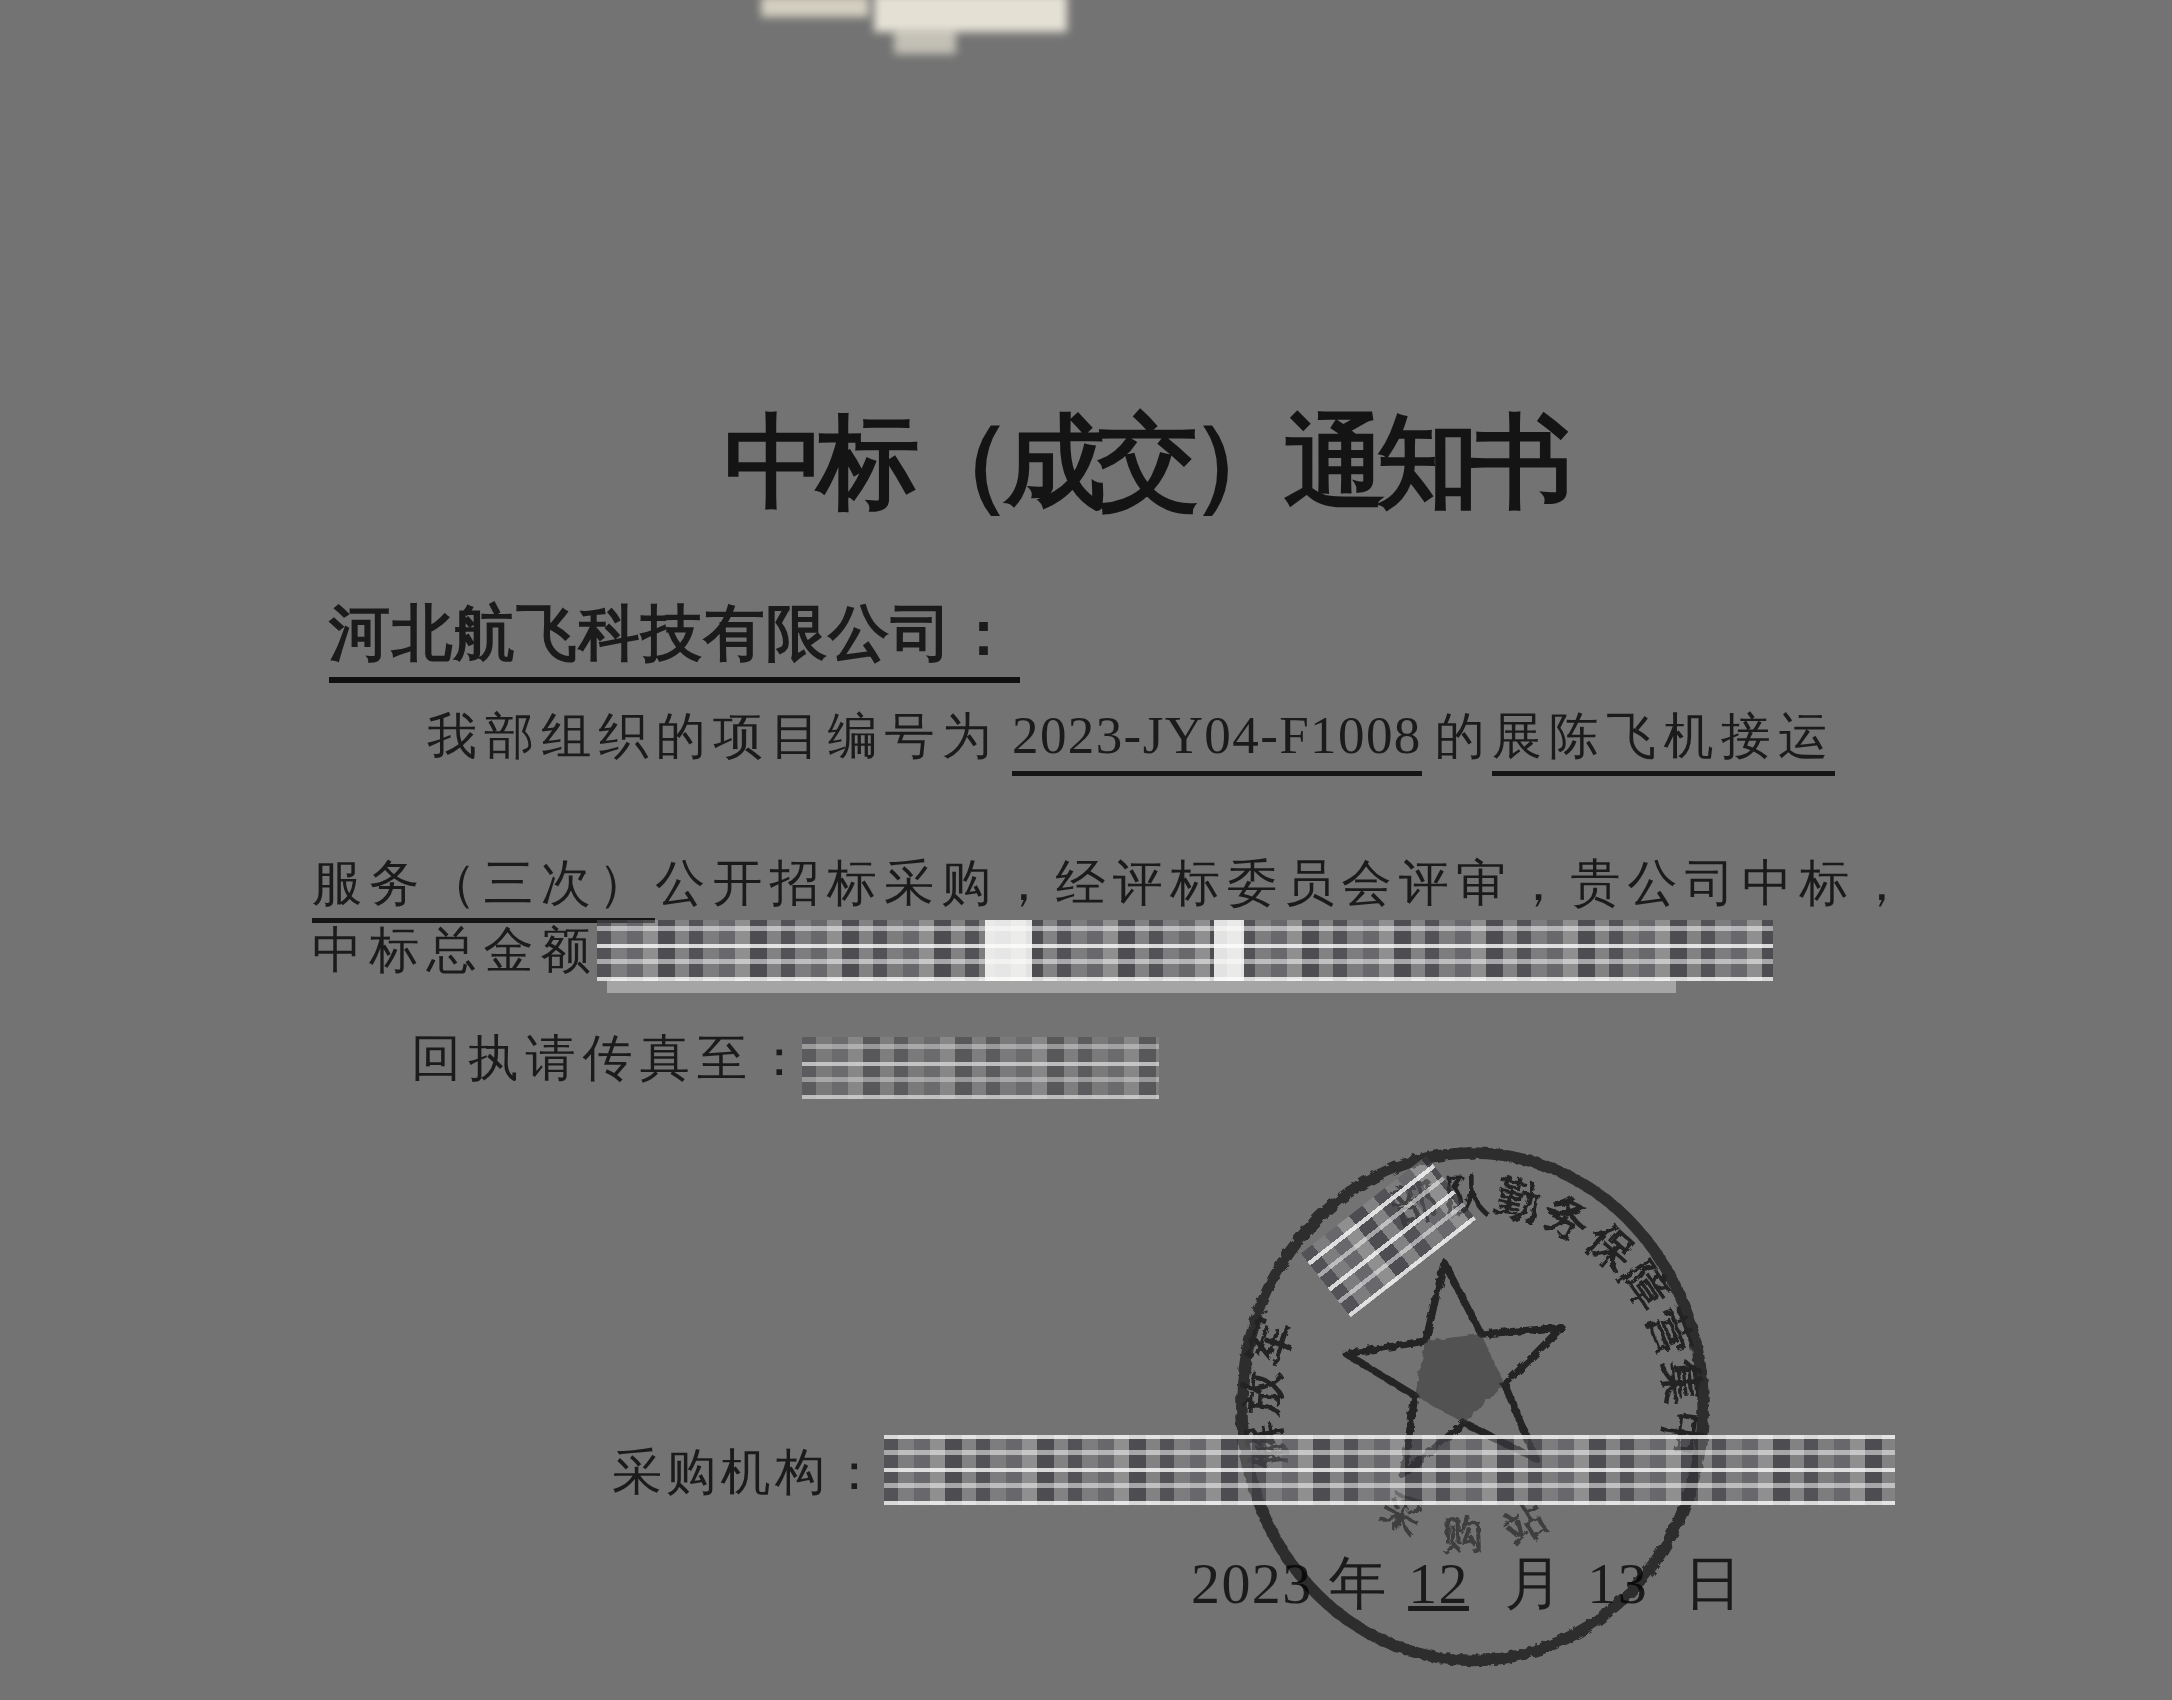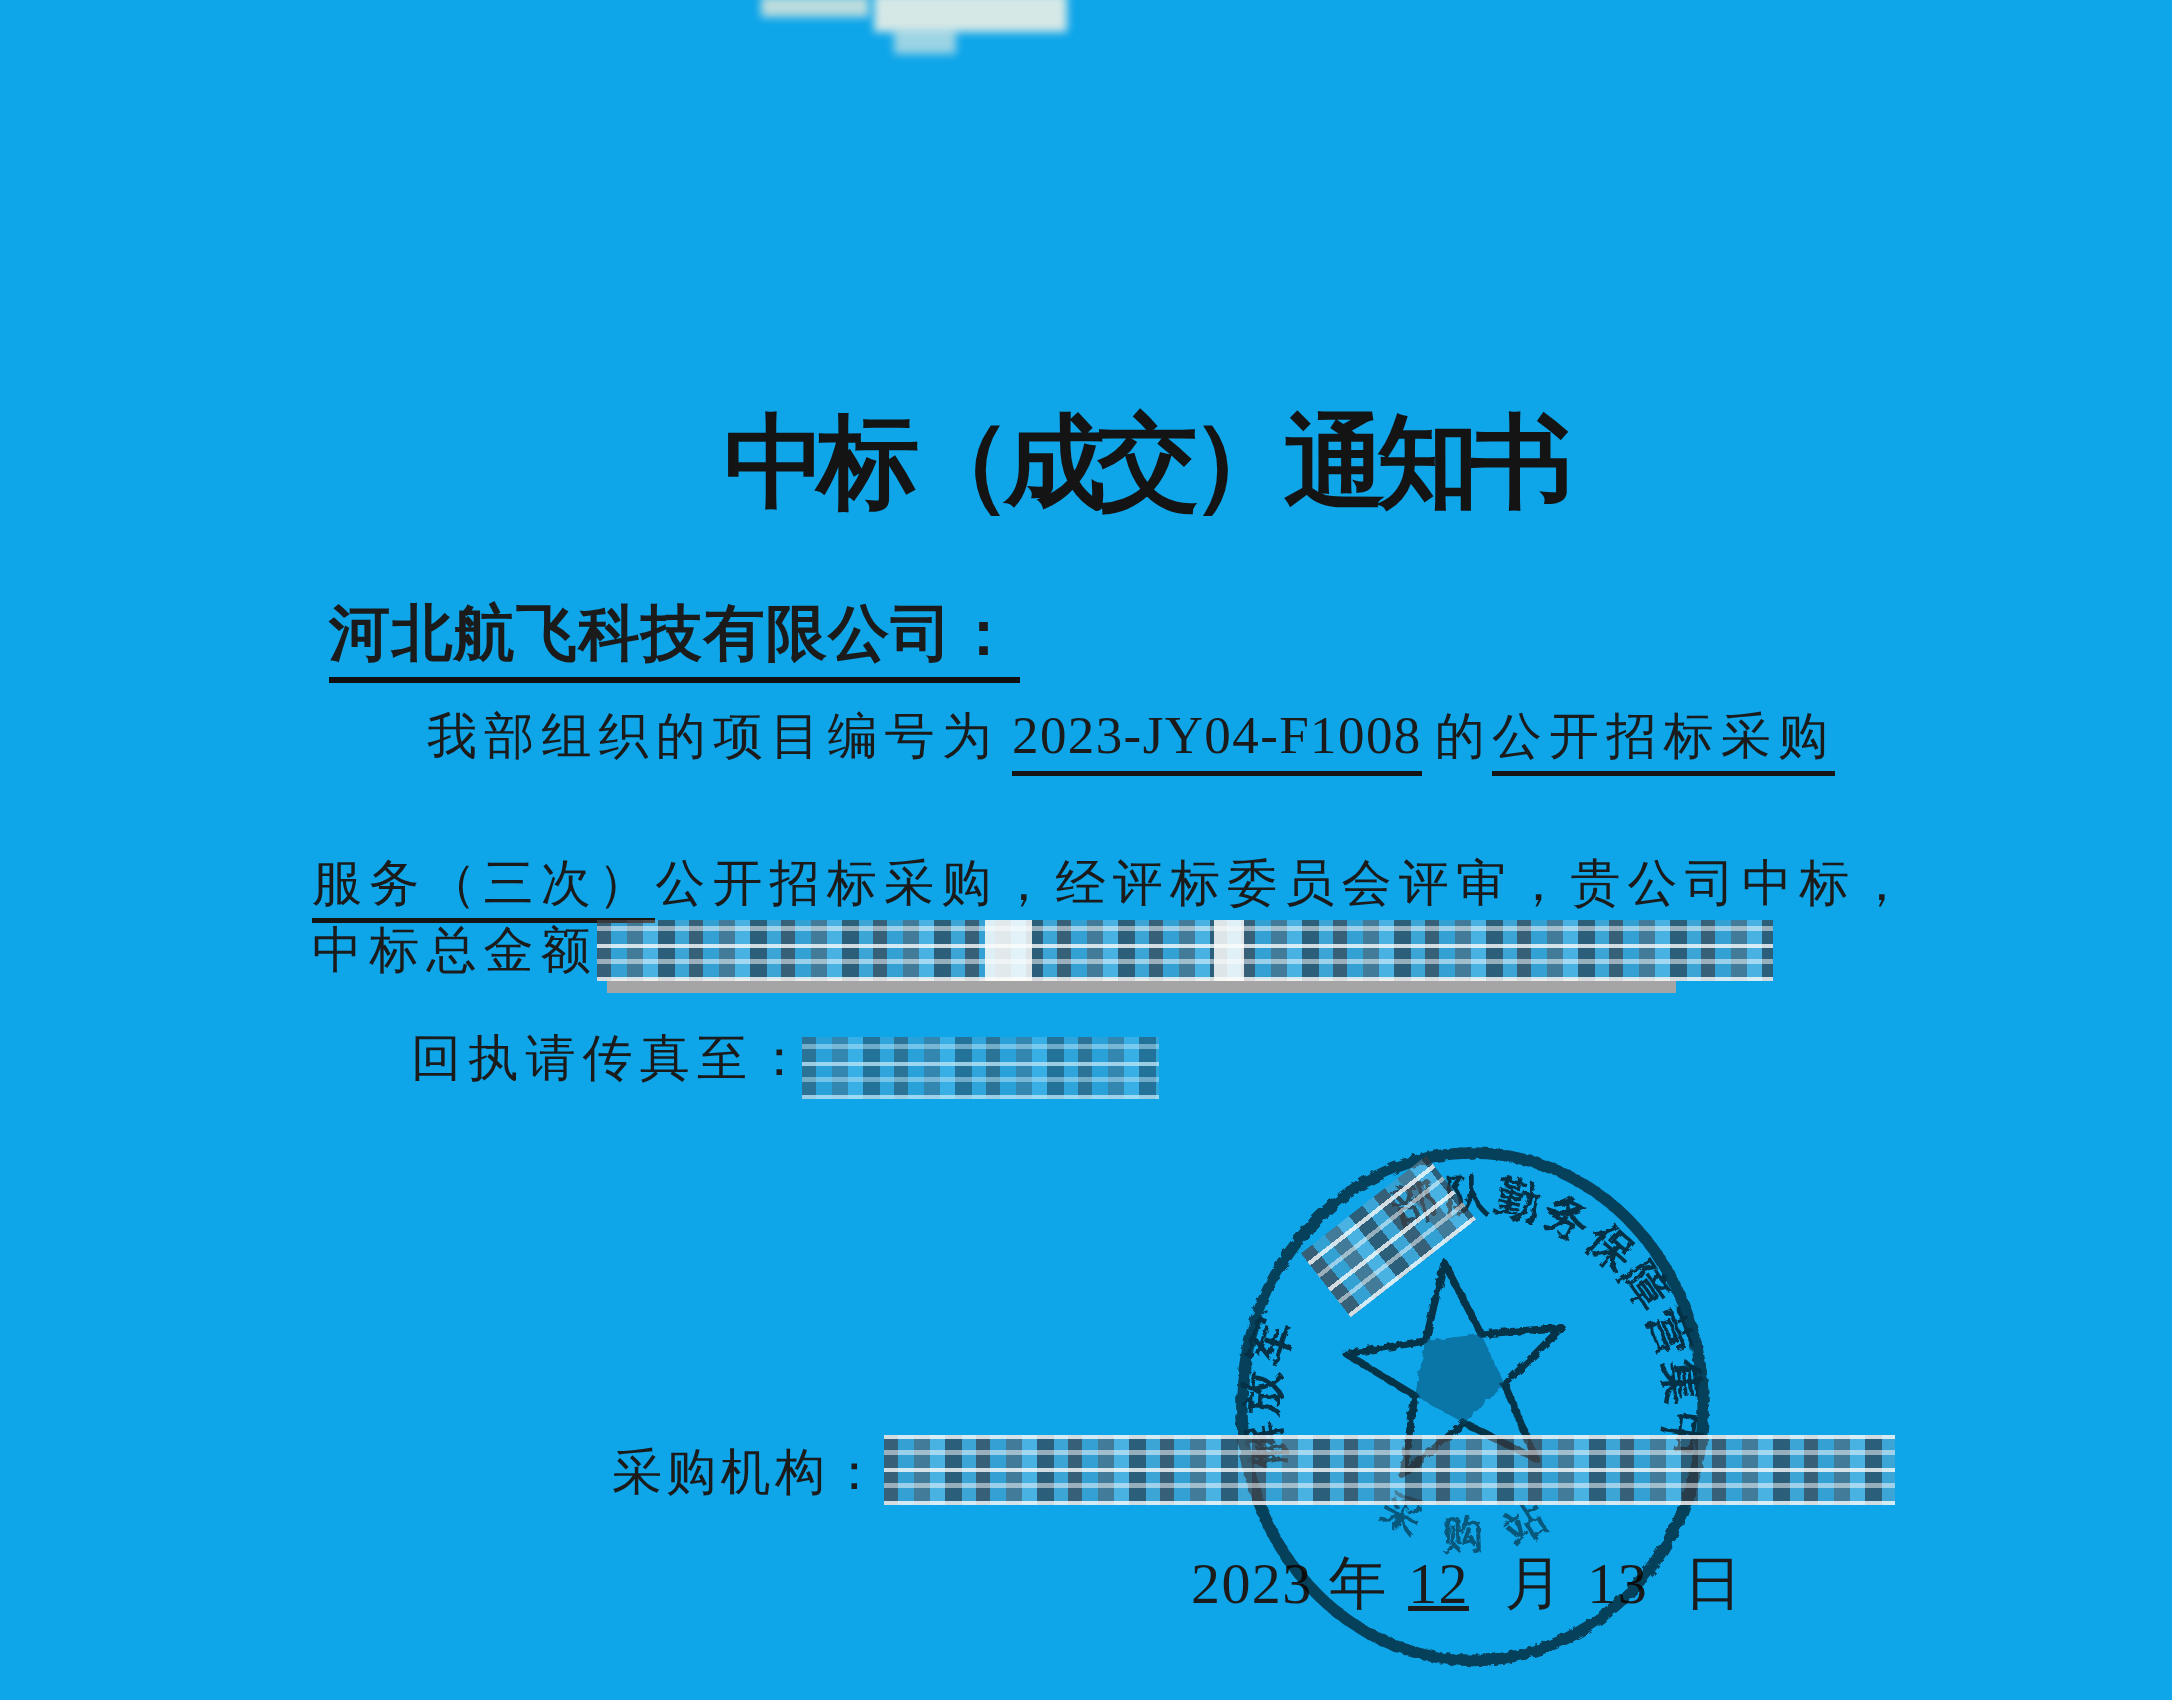--- a/index.html
+++ b/index.html
@@ -1,19 +1,19 @@
 <!DOCTYPE html>
 <html style="font-size:11.5px"><head>
 <meta charset="utf-8">
 <style>
   html,body{margin:0;padding:0;background:#e8e8e8;}
   .page{
     position:relative;
     width:2172px;height:1701px;
-    background:#0ea5e9;
+    background:#737373;
     overflow:hidden;
     font-family:"Liberation Serif","DejaVu Serif",serif;
     color:#1b1b1b;
   }
 
   
   .smudge{position:absolute;filter:blur(4.3px);pointer-events:none;z-index:0;}
   .smudge-1{left:761px;top:-4.3px;width:108px;height:21.6px;background:#f4eeda;opacity:.75;}
   .smudge-2{left:874px;top:-5.8px;width:193px;height:38px;background:#f8f4e6;opacity:.85;}
   .smudge-3{left:894px;top:29px;width:62px;height:24.5px;background:#f7f2e1;opacity:.6;}
@@ -90,21 +90,21 @@
   <div class="smudge smudge-2"></div>
   <div class="smudge smudge-3"></div>
 
   <div class="title">中标（成交）通知书</div>
 
   <div class="addressee">
     <span class="u-name">河北航飞科技有限公司：</span>
   </div>
 
   <div class="line l1">
-    <span>我部组织的项目编号为</span><span class="u num">2023-JY04-F1008</span><span>的</span><span class="u">公开招标采购</span>
+    <span>我部组织的项目编号为</span><span class="u num">2023-JY04-F1008</span><span>的</span><span class="u">展陈飞机接运</span>
   </div>
 
   <div class="line l2">
     <span class="u">服务（三次）</span><span>公开招标采购，经评标委员会评审，贵公司中标，</span>
   </div>
 
   <div class="line l3">
     <span>中标总金额</span>
   </div>
   <div class="mosaic amount-mosaic">

